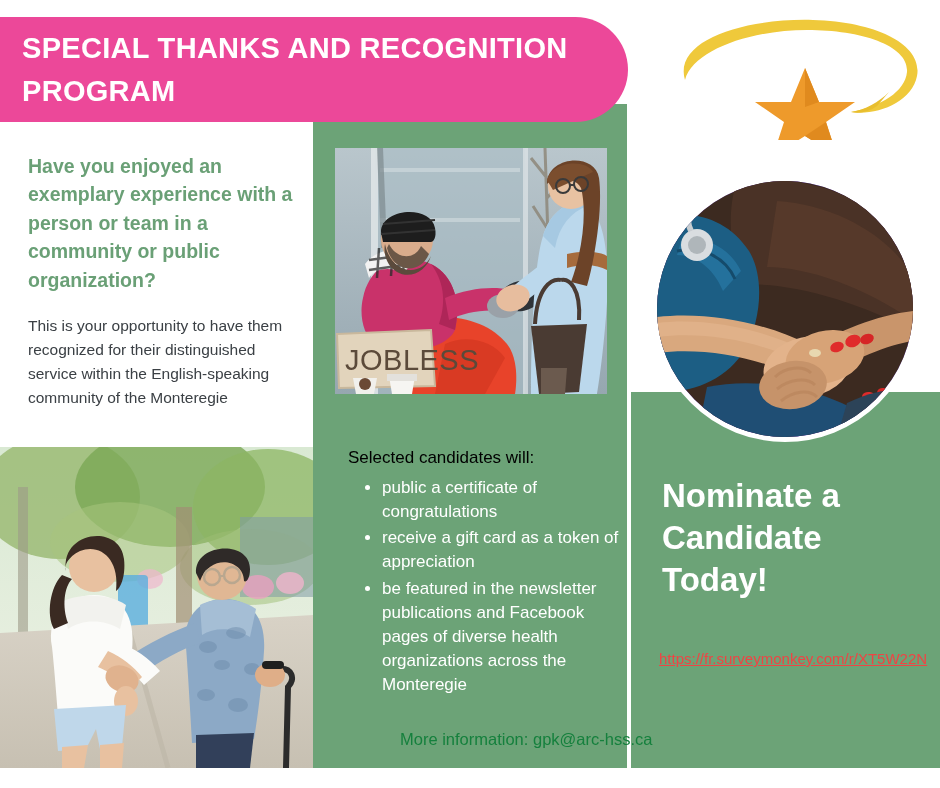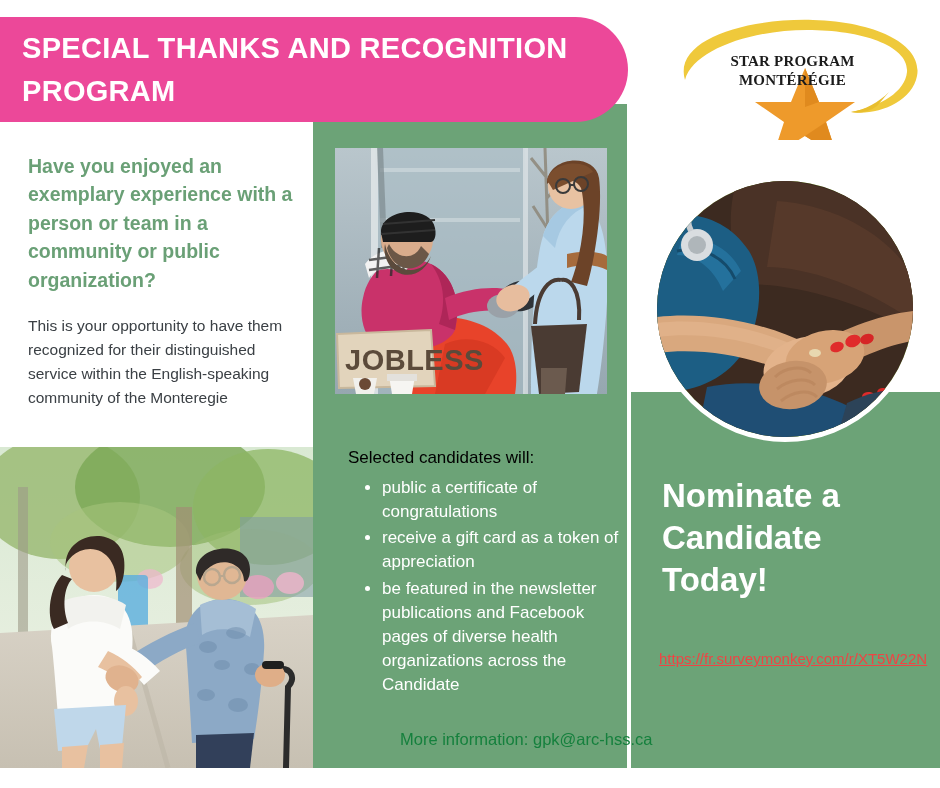--- a/index.html
+++ b/index.html
@@ -102,22 +102,21 @@
     color: #3b4045;
     font-size: 15.5px;
     line-height: 1.55;
     margin: 0;
   }
 
   
   .photo {
     position: absolute;
     overflow: hidden;
-    background: #bef264;
-    font-weight: bold;
+    background: #8b5cf6;
   }
   .photo svg { display: block; }
 
   .photo-handshake {
     left: 335px;
     top: 148px;
     width: 272px;
     height: 246px;
   }
   .photo-walk {
@@ -216,24 +215,20 @@
 
       <path d="M30 70 C 18 30, 90 8, 158 10 C 225 12, 268 36, 262 66 C 257 92, 222 106, 196 102 C 226 96, 250 82, 252 62 C 254 36, 208 20, 152 20 C 96 20, 38 40, 30 70 Z" fill="#EFC93B"></path>
       <path d="M196 102 C 210 100, 224 92, 234 82 L 222 96 C 214 102, 204 104, 196 102 Z" fill="#E8BE2E"></path>
 
       <g>
         <polygon points="150,58 164,92 200,92 171,112 182,146 150,126 118,146 129,112 100,92 136,92" fill="#EE9A2B"></polygon>
         <polygon points="150,58 164,92 150,97" fill="#E08A1E"></polygon>
         <polygon points="150,126 182,146 171,112" fill="#E08A1E"></polygon>
       </g>
     </svg>
-    <div class="logo-text">
-      <div>STAR PROGRAM</div>
-      <div>MONTÉRÉGIE</div>
-    </div>
   </div>
 
   <p class="left-head">Have you enjoyed an exemplary experience with a person or team in a community or public organization?</p>
   <p class="left-body">This is your opportunity to have them recognized for their distinguished service within the English-speaking community of the Monteregie</p>
 
   <div class="photo photo-handshake">
     <svg width="272" height="246" viewBox="0 0 272 246">
       <defs>
         <linearGradient id="bgWall" x1="0" y1="0" x2="0" y2="1">
           <stop offset="0" stop-color="#b9c6cc"></stop>
@@ -419,21 +414,21 @@
       <ellipse cx="158" cy="172" rx="6" ry="4" fill="#E8D8B0"></ellipse>
 
       <path d="M190 222 C 218 208, 246 206, 256 210 L 256 256 L 180 256 Z" fill="#2C4358"></path>
     </svg>
   </div>
 
   <p class="mid-lead">Selected candidates will:</p>
   <ul class="mid-list">
     <li>public a certificate of congratulations</li>
     <li>receive a gift card as a token of appreciation</li>
-    <li>be featured in the newsletter publications and Facebook pages of diverse health organizations across the Candidate</li>
+    <li>be featured in the newsletter publications and Facebook pages of diverse health organizations across the Monteregie</li>
   </ul>
 
   <p class="cta">Nominate a Candidate Today!</p>
   <a class="cta-link" href="#">https://fr.surveymonkey.com/r/XT5W22N</a>
 
   <p class="footer-info">More information: gpk@arc-hss.ca</p>
 
 </div>
 
 </body></html>

